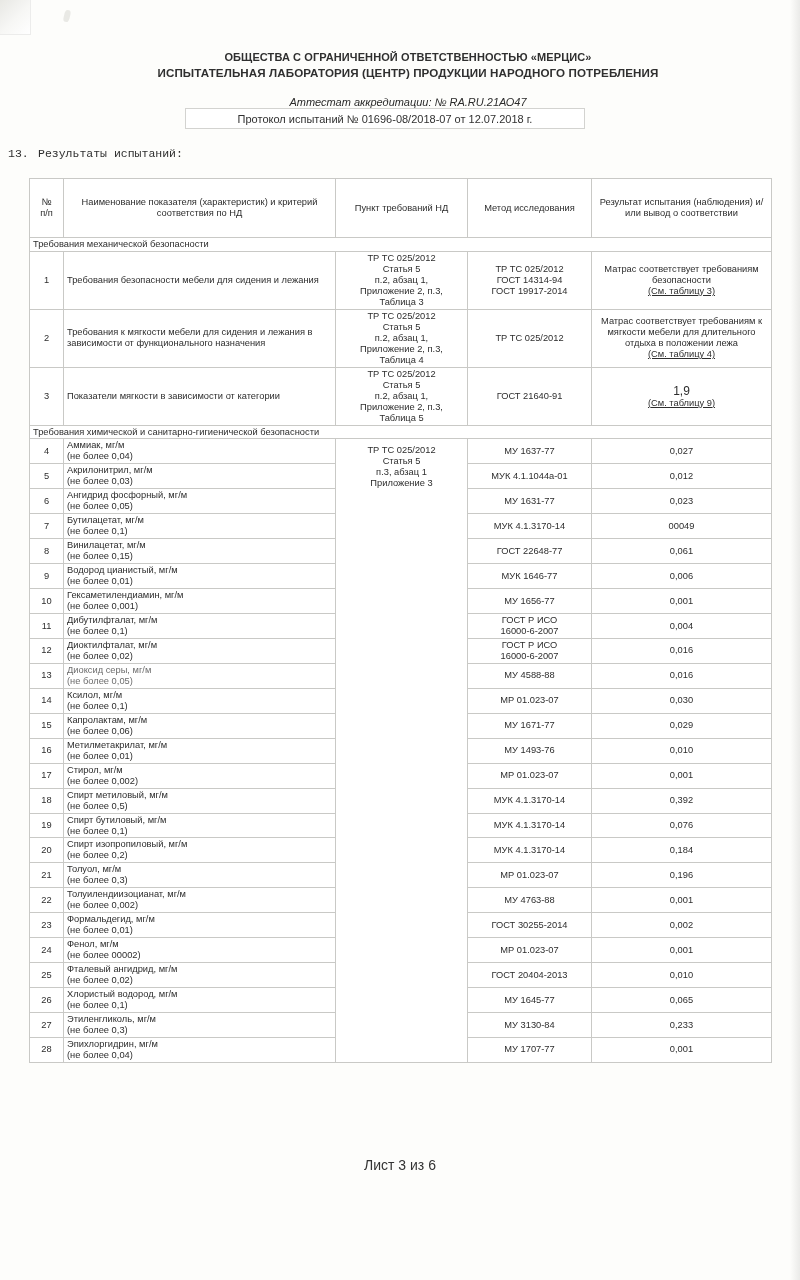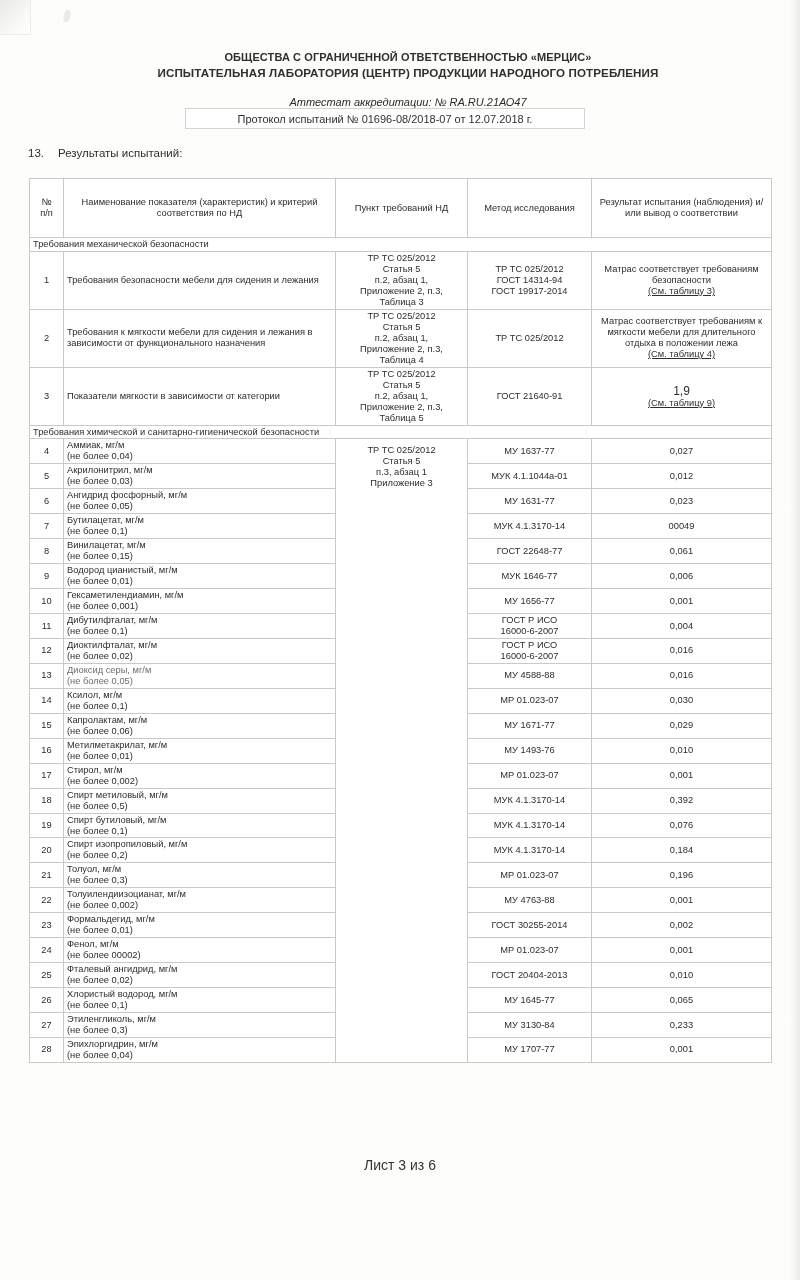--- a/index.html
+++ b/index.html
@@ -73,24 +73,25 @@
     display: flex;
     align-items: center;
     justify-content: center;
     font-size: 11px;
     color: #303030;
     background: #fff;
   }
 
   .section-title {
     position: absolute;
-    left: 28px;
+    left: 8px;
     top: 147px;
     font-size: 11.5px;
     color: #2e2e2e;
+    font-family: Liberation Mono, monospace;
   }
   .section-title .num { display: inline-block; width: 30px; }
 
   table.results {
     position: absolute;
     left: 29px;
     top: 178px;
     width: 742px;
     border-collapse: collapse;
     table-layout: fixed;

